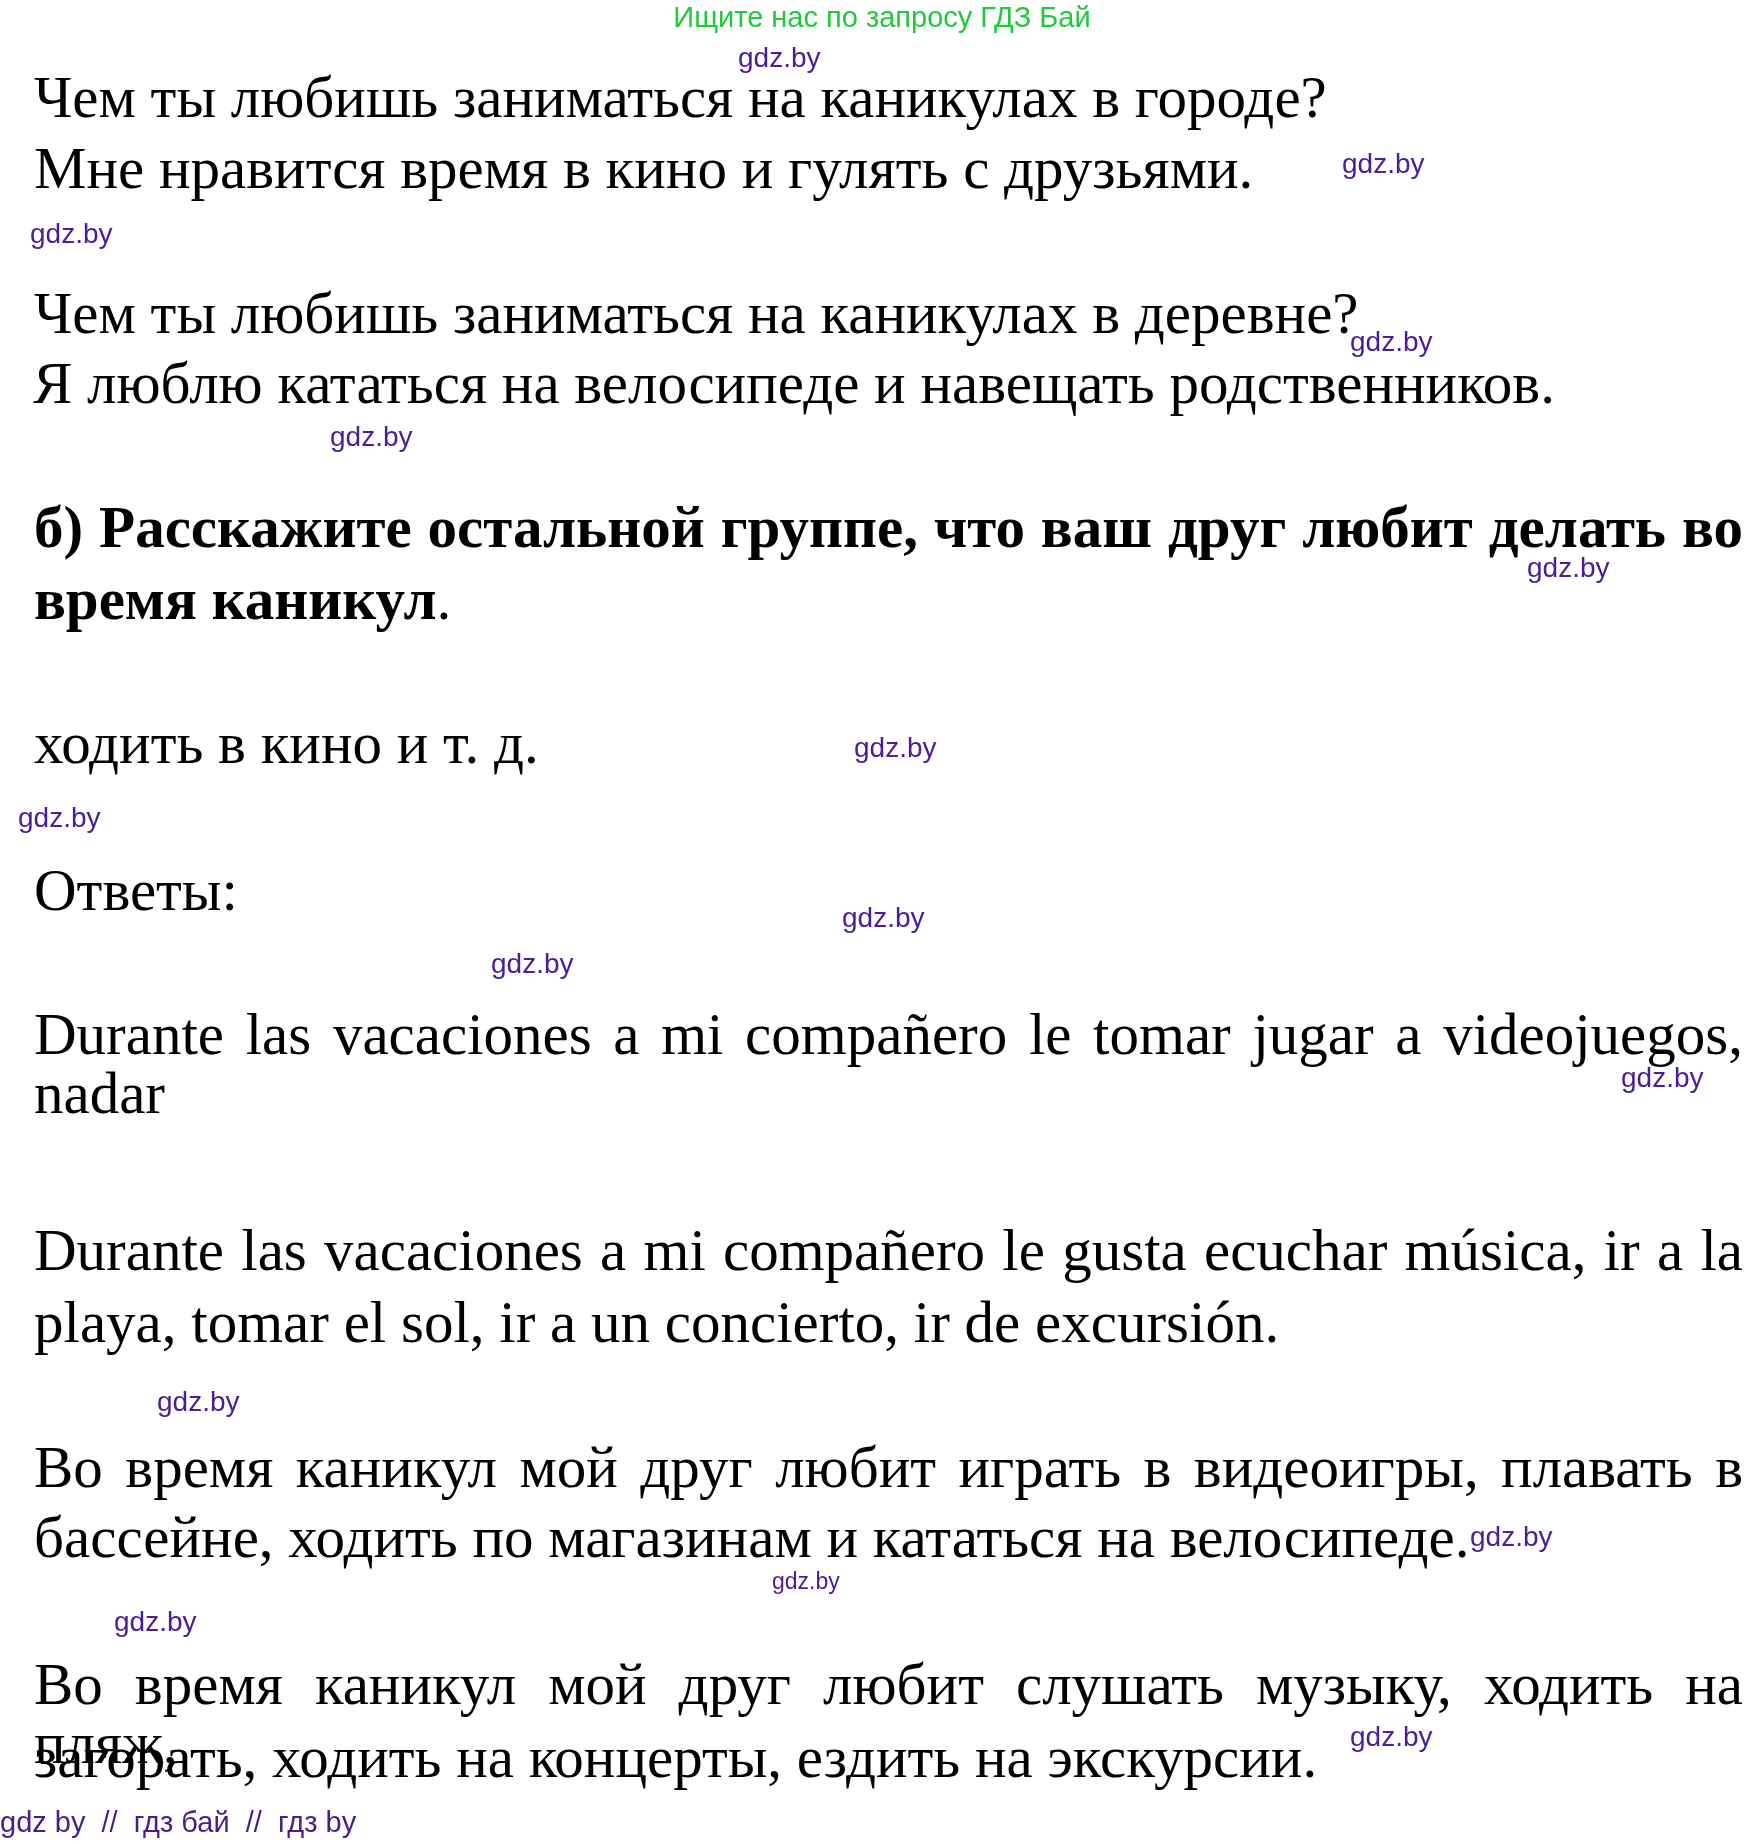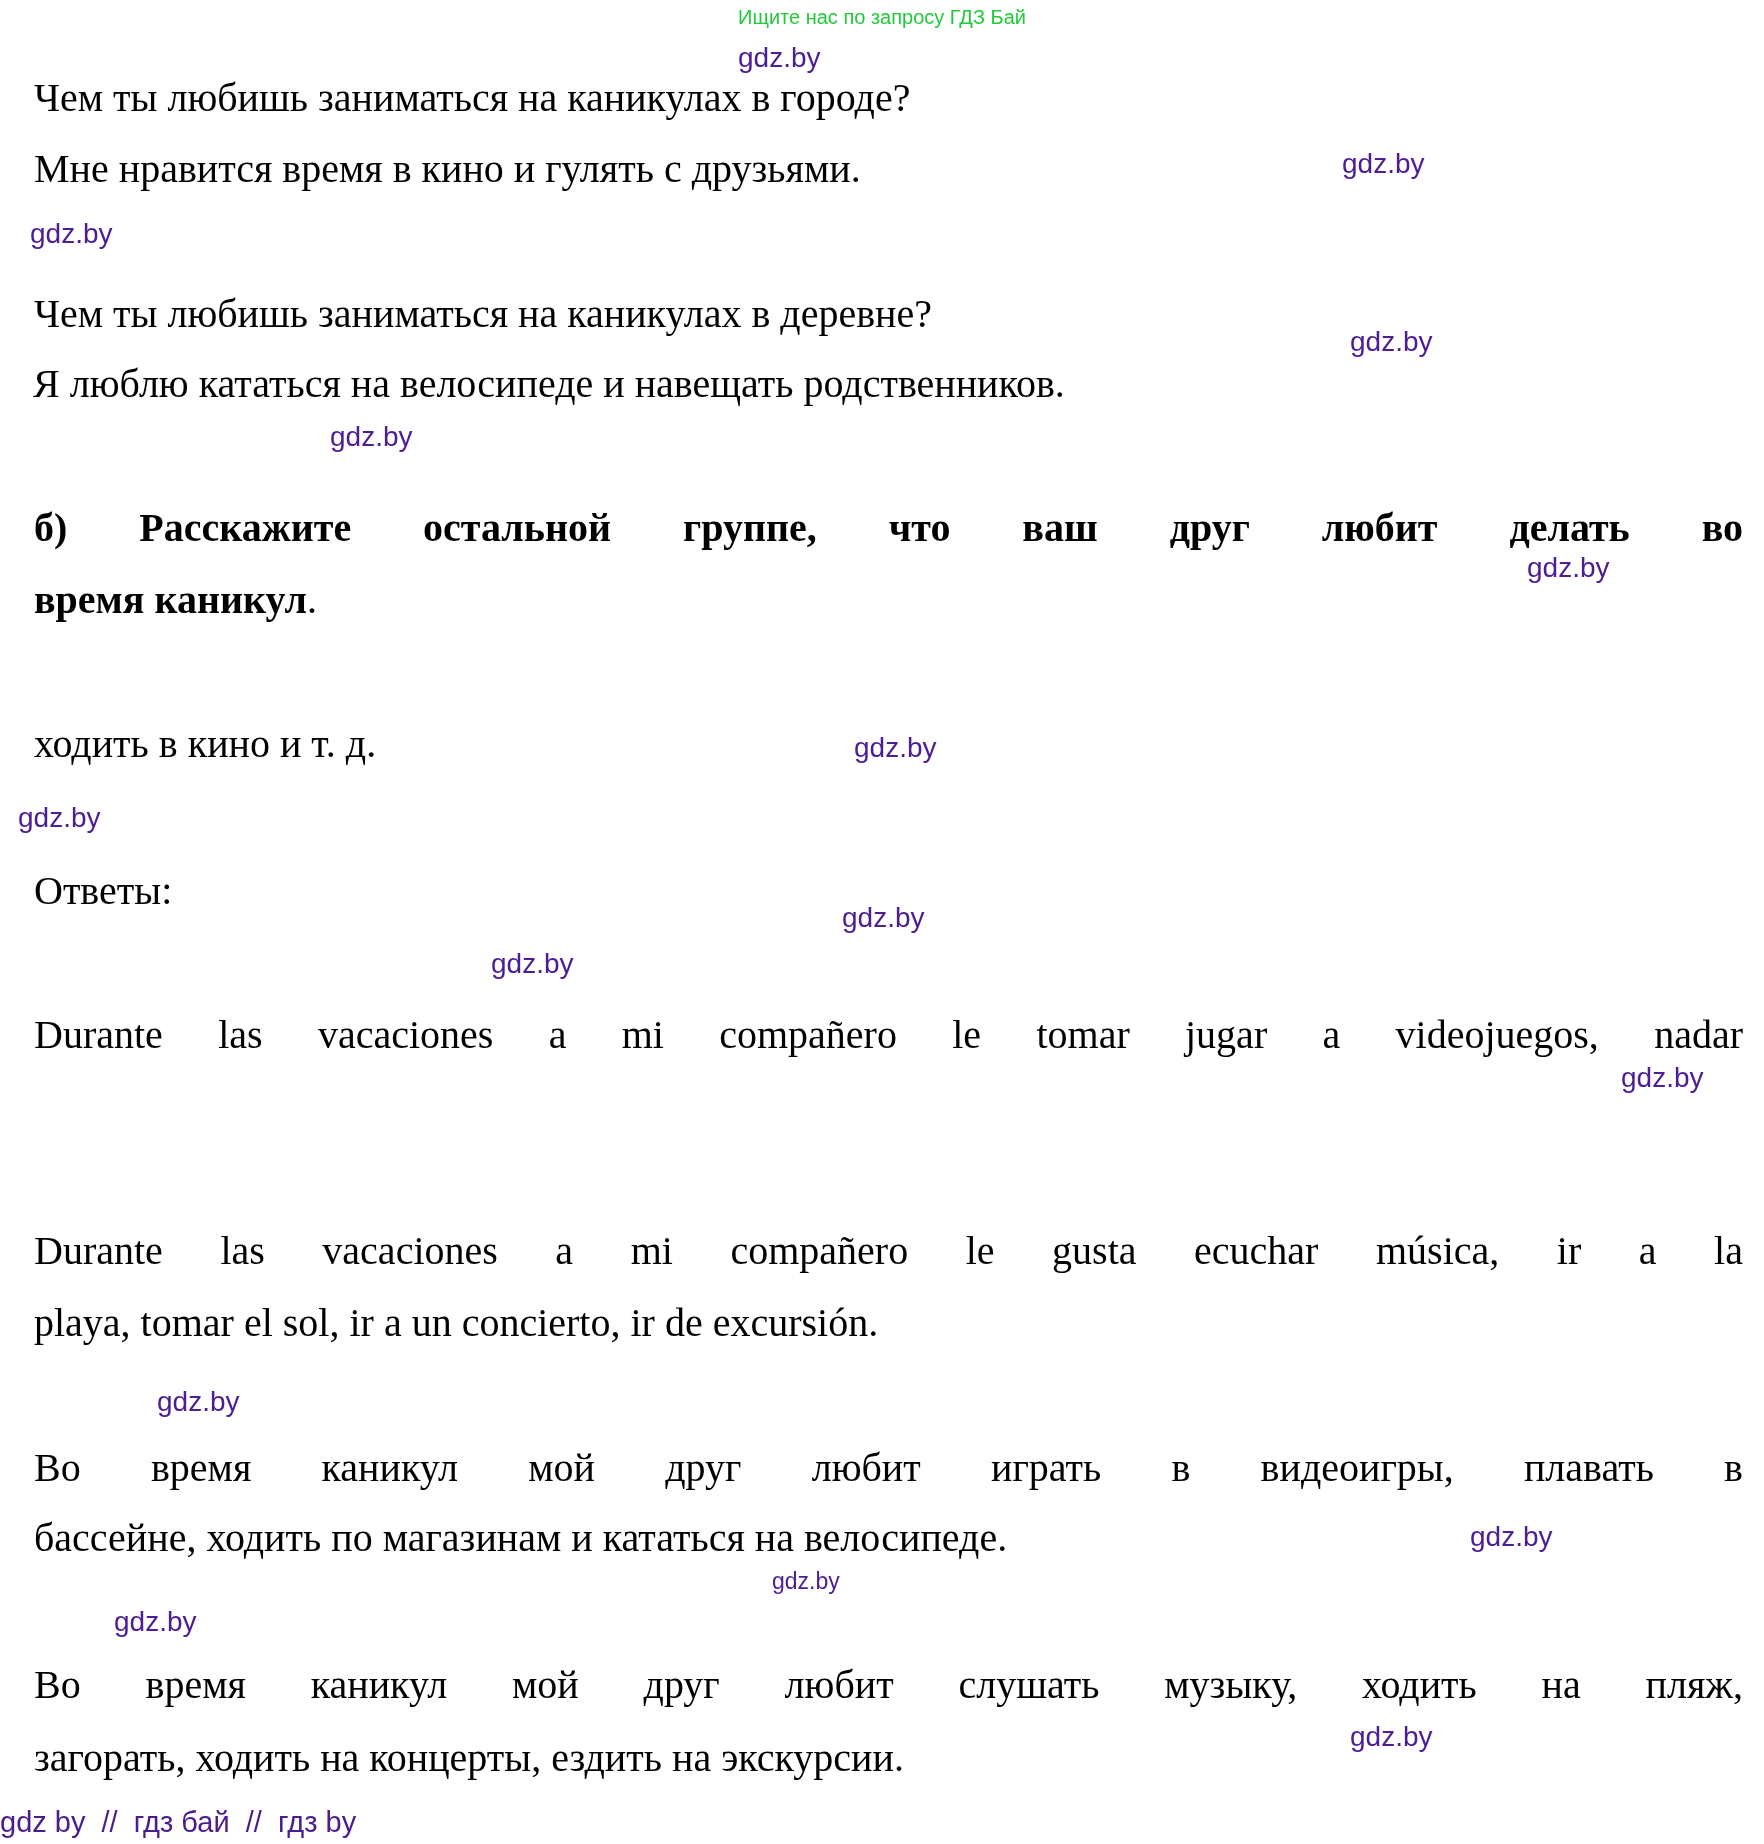--- a/index.html
+++ b/index.html
@@ -1,21 +1,21 @@
 <!DOCTYPE html>
 <html><head>
 <meta charset="utf-8">
 <style>
   html, body { margin: 0; padding: 0; background: #ffffff; }
   body { width: 1764px; height: 1844px; position: relative; overflow: hidden; }
   .page { position: absolute; left: 0; top: 0; width: 1764px; height: 1844px; background: #ffffff; }
   .line {
     position: absolute;
     font-family: "Liberation Serif", "DejaVu Serif", serif;
-    font-size: 40px;
+    font-size: 59px;
     line-height: 59px;
     color: #000000;
     white-space: nowrap;
   }
   .justify {
     left: 34px;
     width: 1709px;
     text-align: justify;
     text-align-last: justify;
     white-space: normal;
@@ -29,21 +29,21 @@
     line-height: 28px;
     color: #4c1d95;
     white-space: nowrap;
   }
   .wm.small { font-size: 23px; line-height: 23px; }
   .header-link {
     position: absolute;
     left: 0; width: 1764px; top: 2px;
     text-align: center;
     font-family: "Liberation Sans", "DejaVu Sans", sans-serif;
-    font-size: 20px;
+    font-size: 29px;
     line-height: 30px;
     white-space: nowrap;
   }
   .footer-link {
     position: absolute;
     left: 0; width: 1764px; top: 1806px;
     text-align: left;
     font-family: "Liberation Sans", "DejaVu Sans", sans-serif;
     font-size: 29px;
     line-height: 32px;

